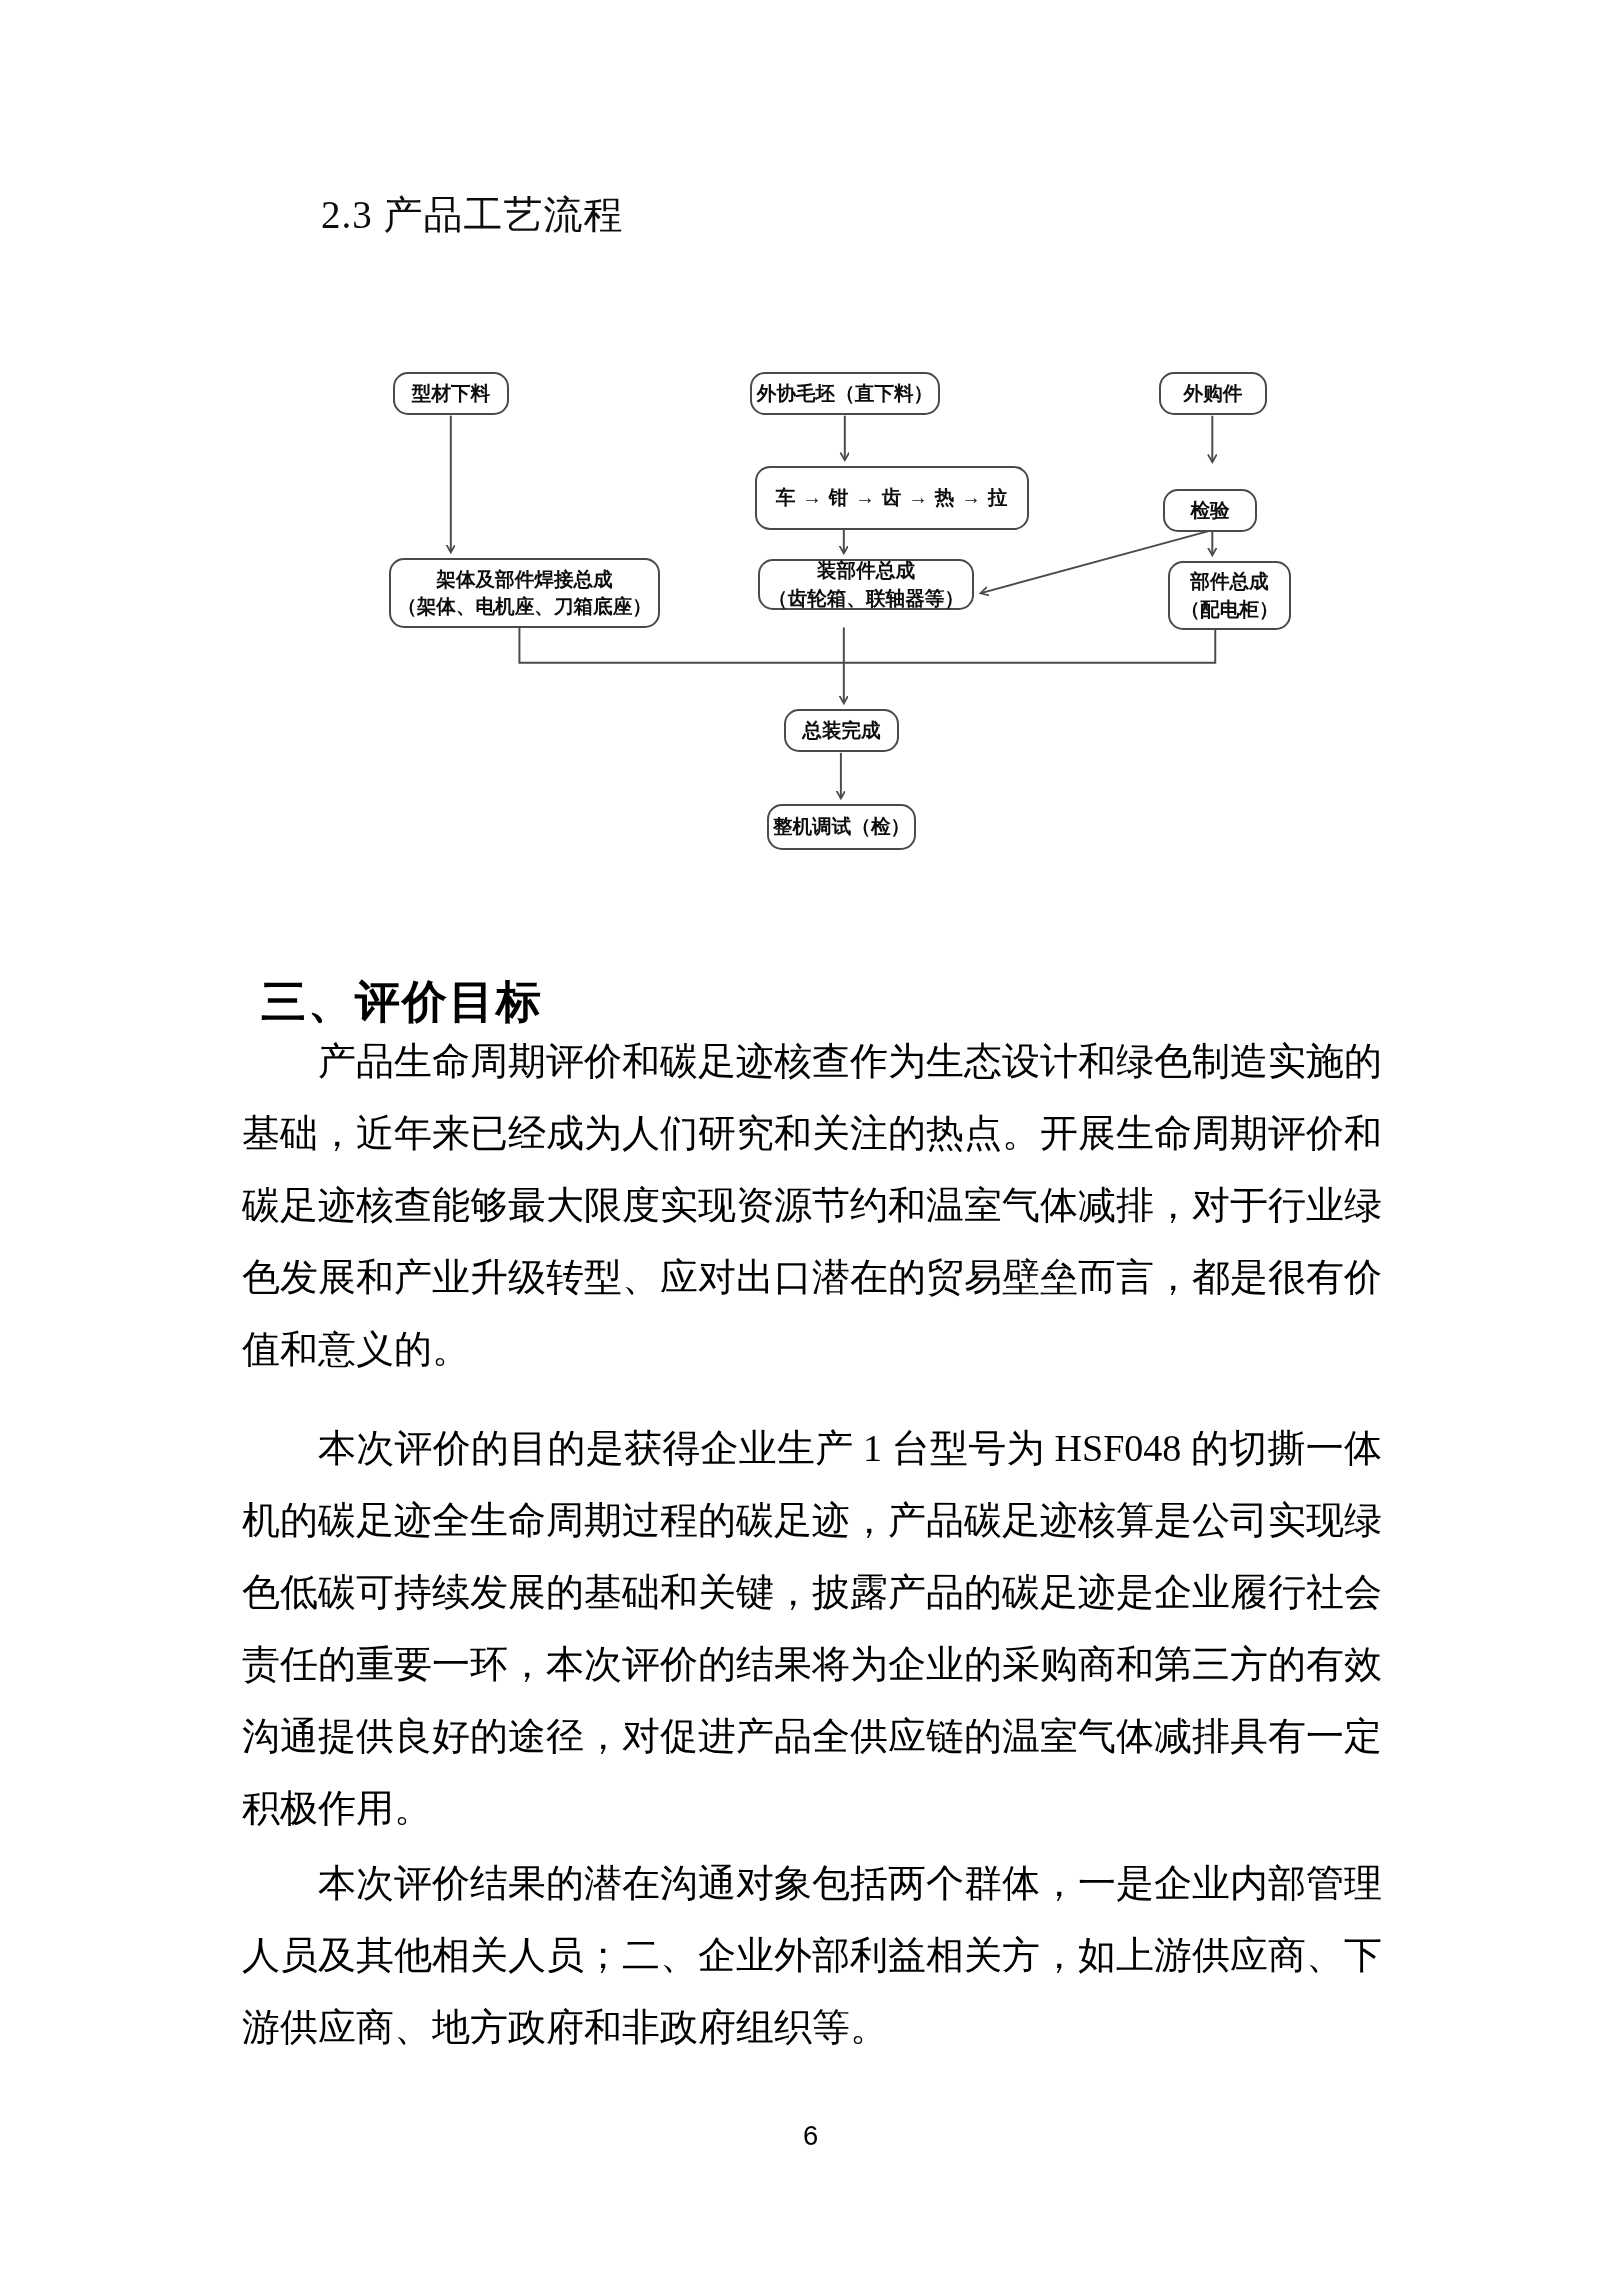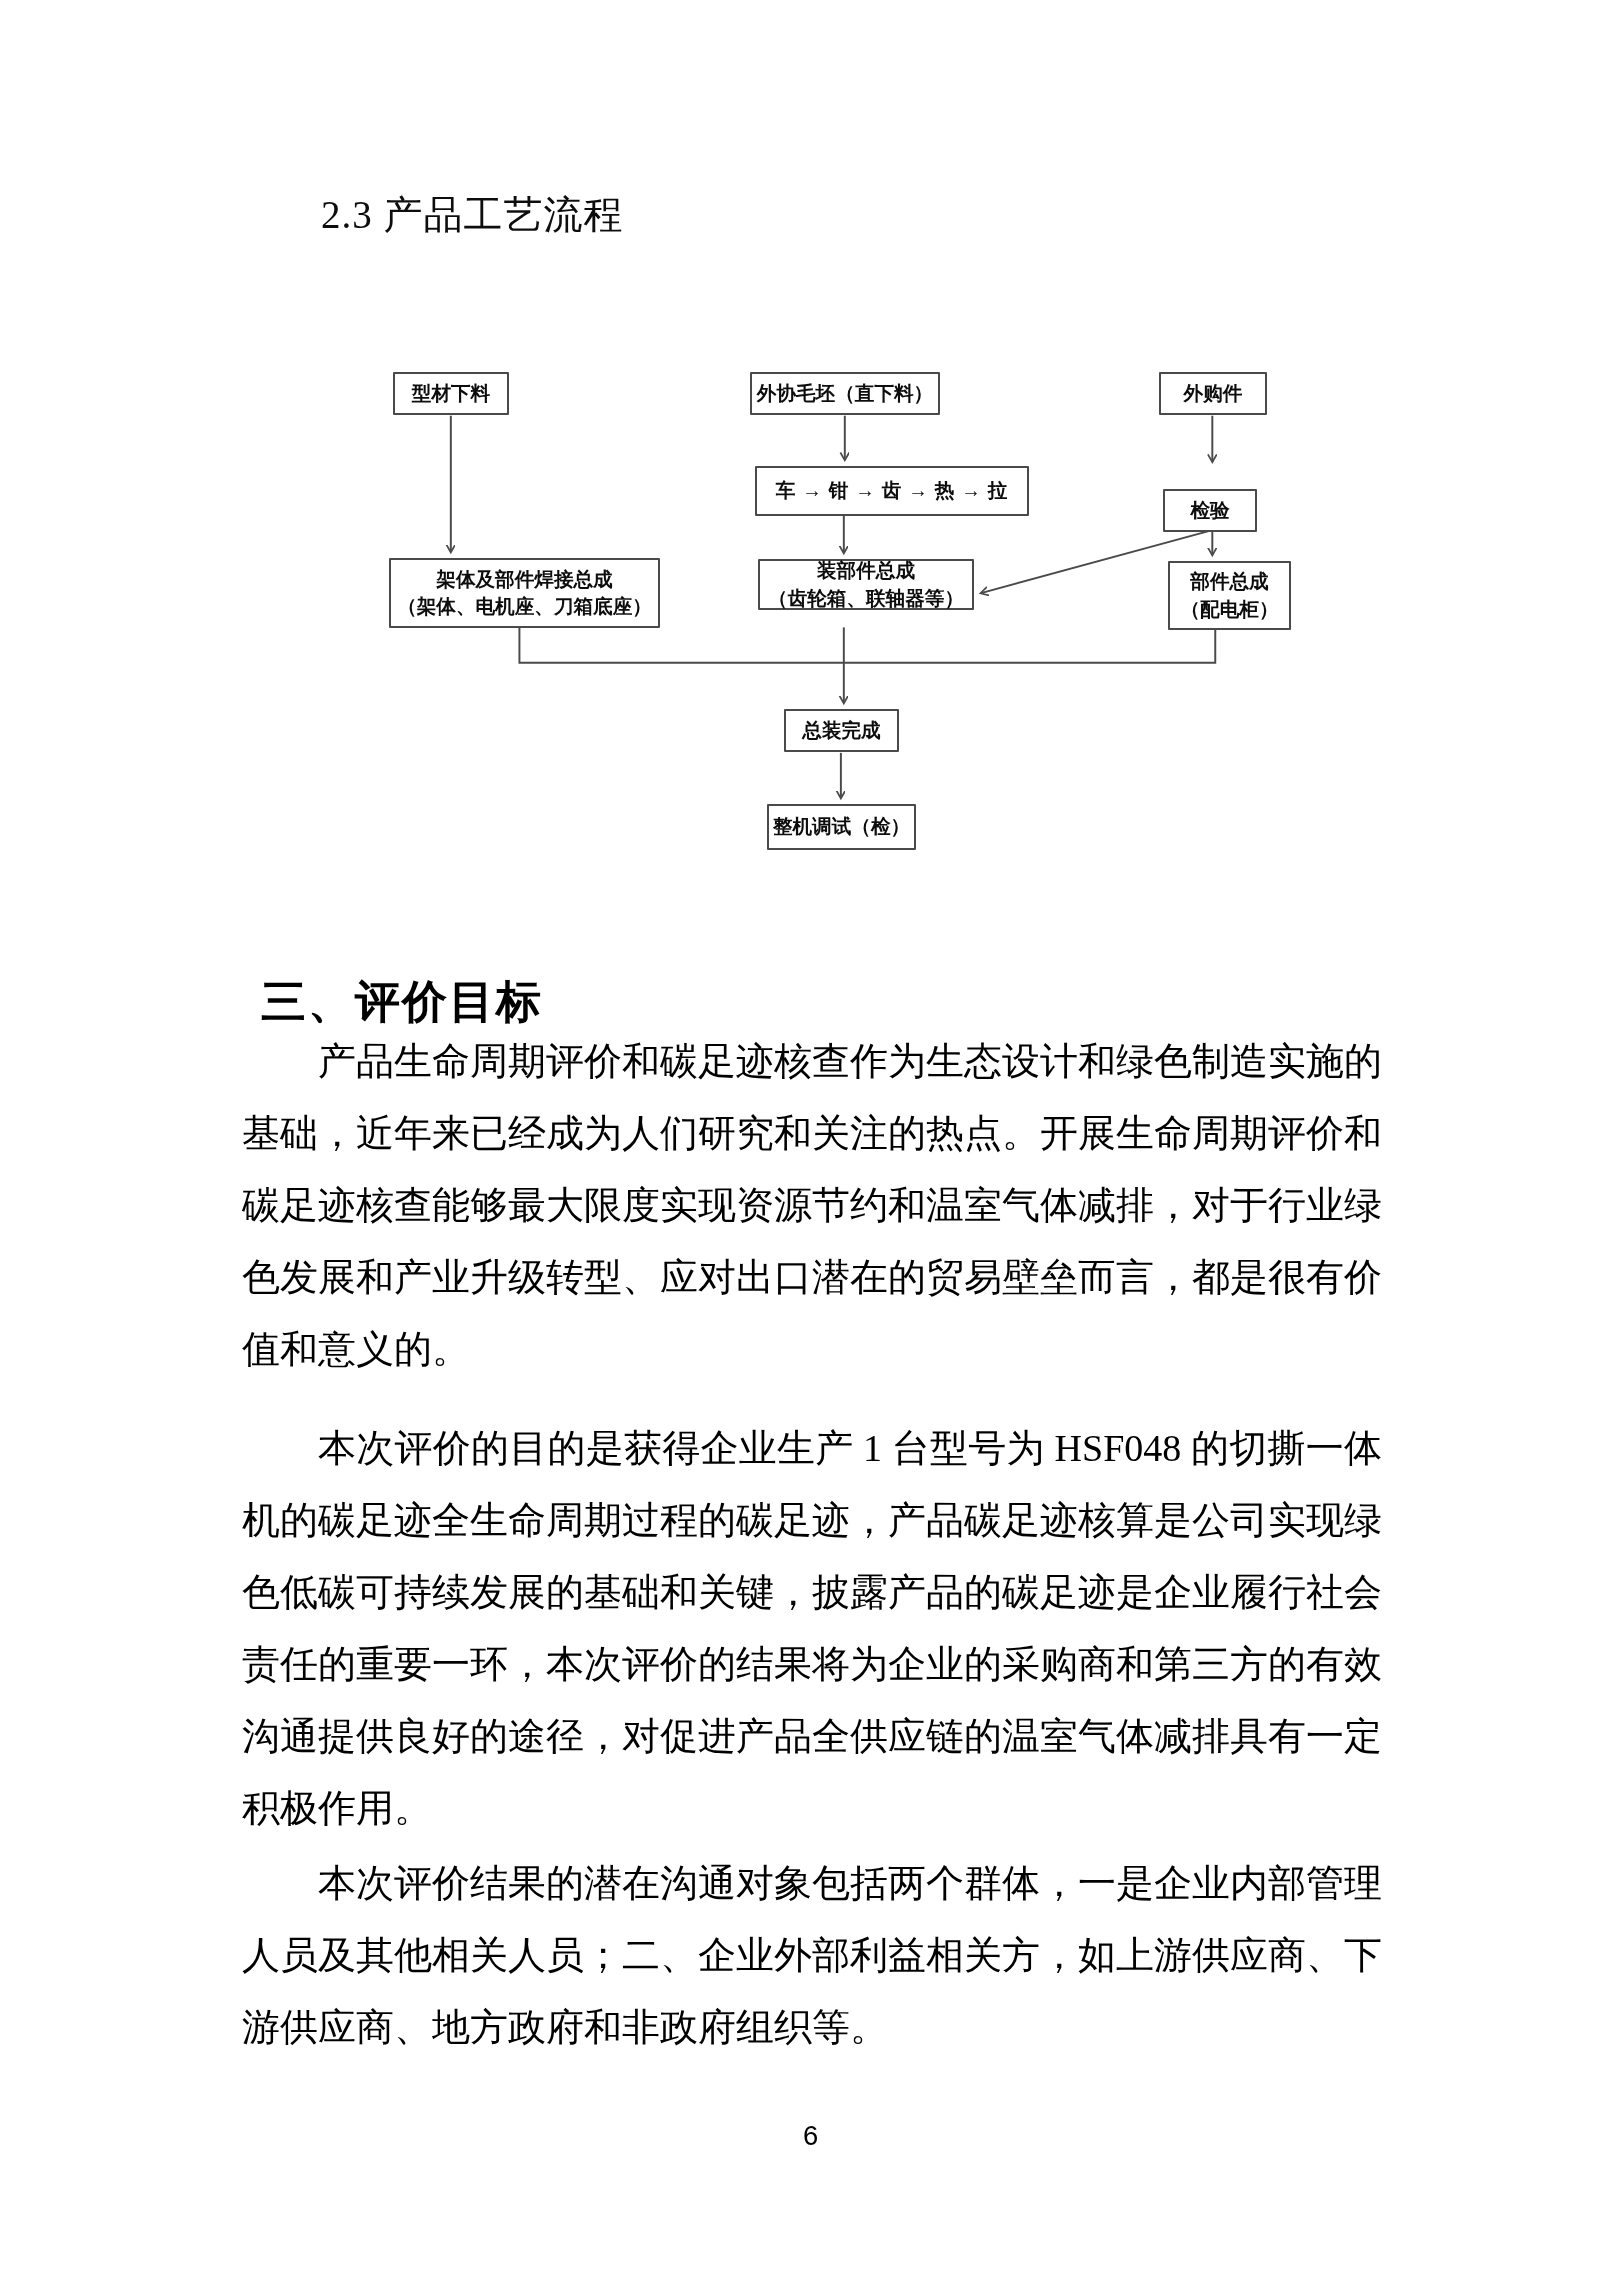--- a/index.html
+++ b/index.html
@@ -24,31 +24,31 @@
     font-size:45px;line-height:1.3;font-weight:700;margin:16px;
     color:#000;letter-spacing:2px;
   }
   
   .diagram{position:absolute;left:0;top:0;width:1621px;height:902px;}
   .diagram svg{position:absolute;left:0;top:0;pointer-events:none;}
   .fnode{
     position:absolute;
     box-sizing:border-box;
     border:2.5px solid #4a4a4a;
-    border-radius:1px;
+    border-radius:15px;
     background:#fff;
     display:flex;flex-direction:column;align-items:center;justify-content:center;
     font-weight:700;font-size:19.6px;line-height:27.4px;
     color:#0d0d0d;white-space:nowrap;
     font-family:"Liberation Serif","DejaVu Serif",serif;
   }
   .n-xingcai   {left:393px; top:372px; width:116px; height:43px;}
   .n-waixie    {left:750px; top:372px; width:190px; height:43px;}
   .n-waigou    {left:1159px;top:372px; width:108px; height:43px;}
-  .n-chejian   {left:755px; top:466px; width:274px; height:50px; letter-spacing:1px;}
+  .n-chejian   {left:755px; top:466px; width:274px; height:64px; letter-spacing:1px;}
   .n-jianyan   {left:1163px;top:468px; width:94px;  height:43px;margin-top:21px;}
   .n-jiati     {left:389px; top:558px; width:271px; height:70px;}
   .n-zhuang    {left:758px; top:559px; width:216px; height:51px;}
   .n-bujian    {left:1168px;top:561px; width:123px; height:69px;text-align:center;}
   .n-zongzhuang{left:784px; top:709px; width:115px; height:43px;}
   .n-zhengji   {left:767px; top:804px; width:149px; height:46px;}
   
   .bodytext{
     position:absolute;left:242px;top:1025px;width:1140px;
     font-size:38px;line-height:72px;

